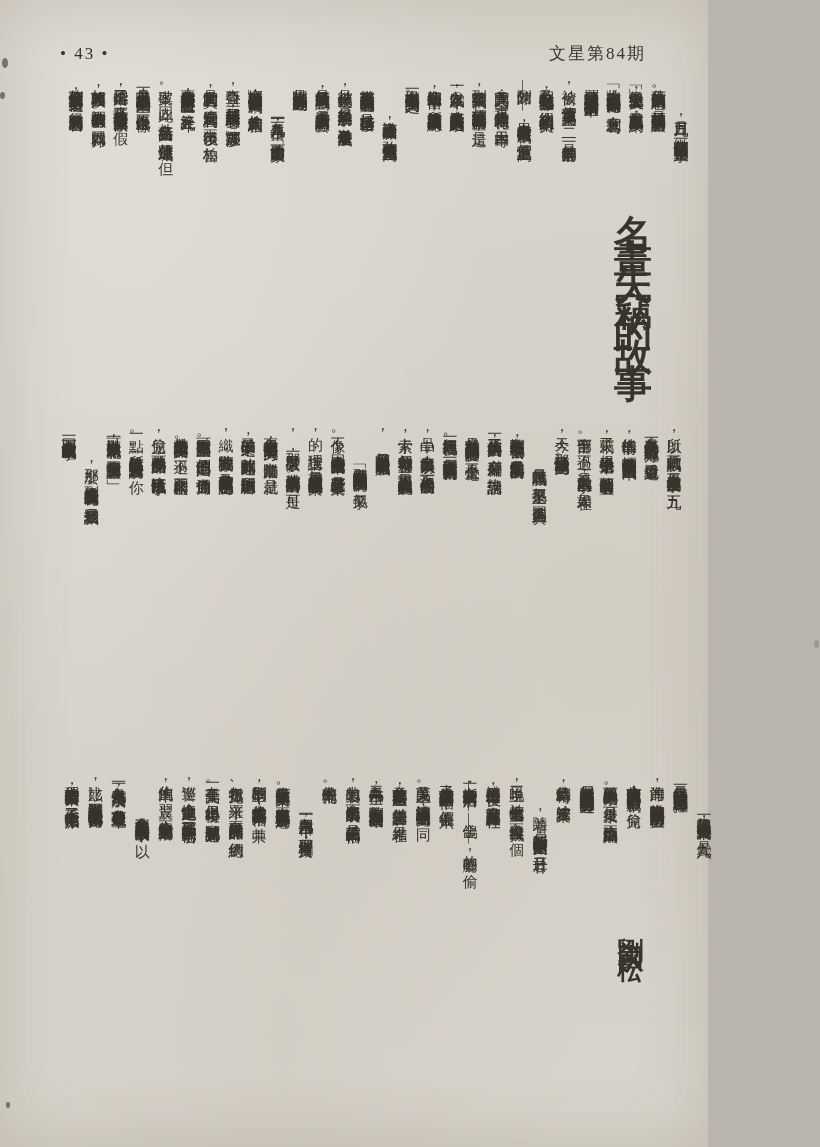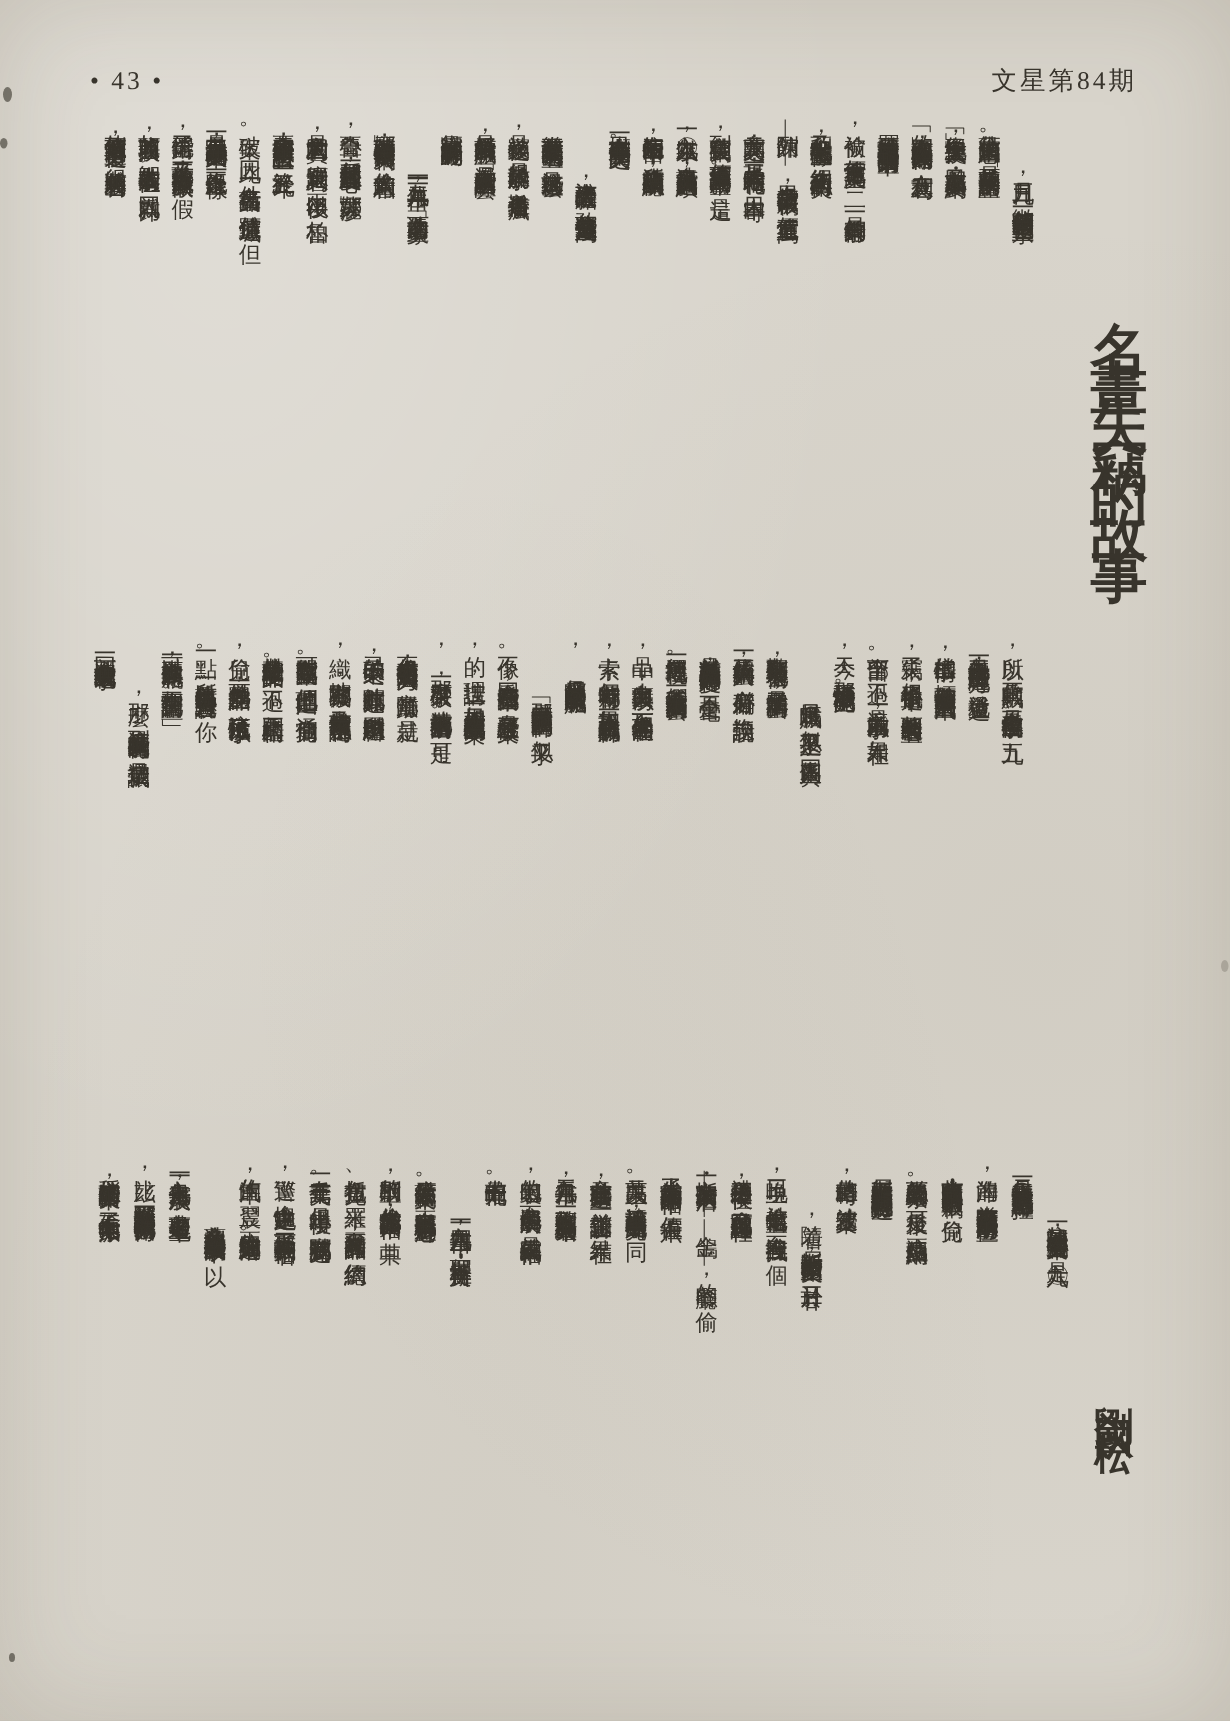--- a/index.html
+++ b/index.html
@@ -6,21 +6,21 @@
     --paper:#d8d4cb;
     --ink:#38342c;
   }
   html,body{margin:0;padding:0;}
   body{
     width:820px;height:1147px;overflow:hidden;
     font-family:"Liberation Serif","DejaVu Serif",serif;
     background:#b9b5ac;
   }
   .page{
-    position:relative;width:820px;height:1147px;
+    position:relative;width:708px;height:1147px;
     background:
       radial-gradient(ellipse at 18% 12%, rgba(255,255,255,.20), rgba(255,255,255,0) 45%),
       radial-gradient(ellipse at 85% 55%, rgba(125,115,92,.07), rgba(125,115,92,0) 55%),
       radial-gradient(ellipse at 40% 90%, rgba(120,110,88,.06), rgba(120,110,88,0) 50%),
       var(--paper);
     box-shadow:inset 0 0 70px rgba(95,85,62,.18);
     color:var(--ink);
   }
   .header{
     position:absolute;top:42px;left:60px;right:62px;

